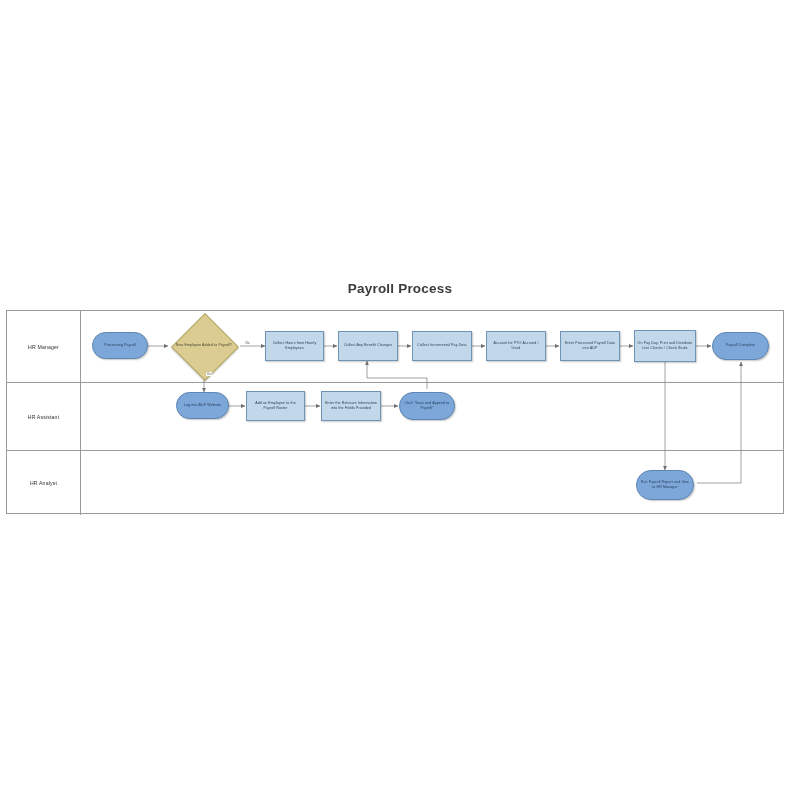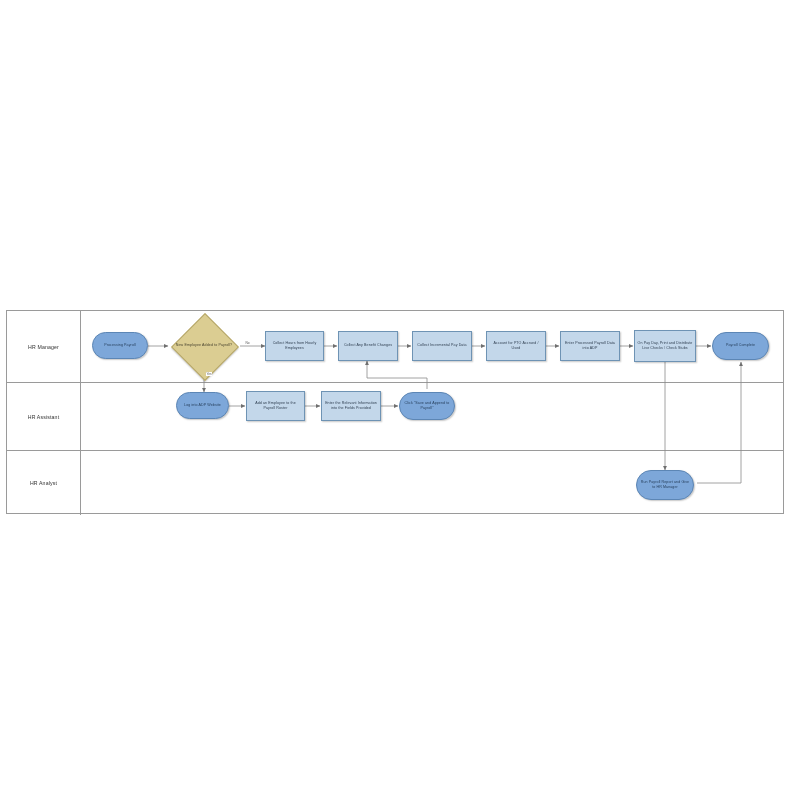--- a/index.html
+++ b/index.html
@@ -92,20 +92,21 @@
     background:#fff;
     padding:0 .5px;
     z-index:4;
   }
 </style>
 </head>
 <body>
 
 <div id="stage">
 
+  <div id="title">Payroll Process</div>
 
   <div id="lanes">
     <div class="lane" style="top:0;height:72px;">
       <div class="lane-label">HR Manager</div>
     </div>
     <div class="lane" style="top:72px;height:68px;">
       <div class="lane-label">HR Assistant</div>
     </div>
     <div class="lane last" style="top:140px;height:64px;">
       <div class="lane-label">HR Analyst</div>

